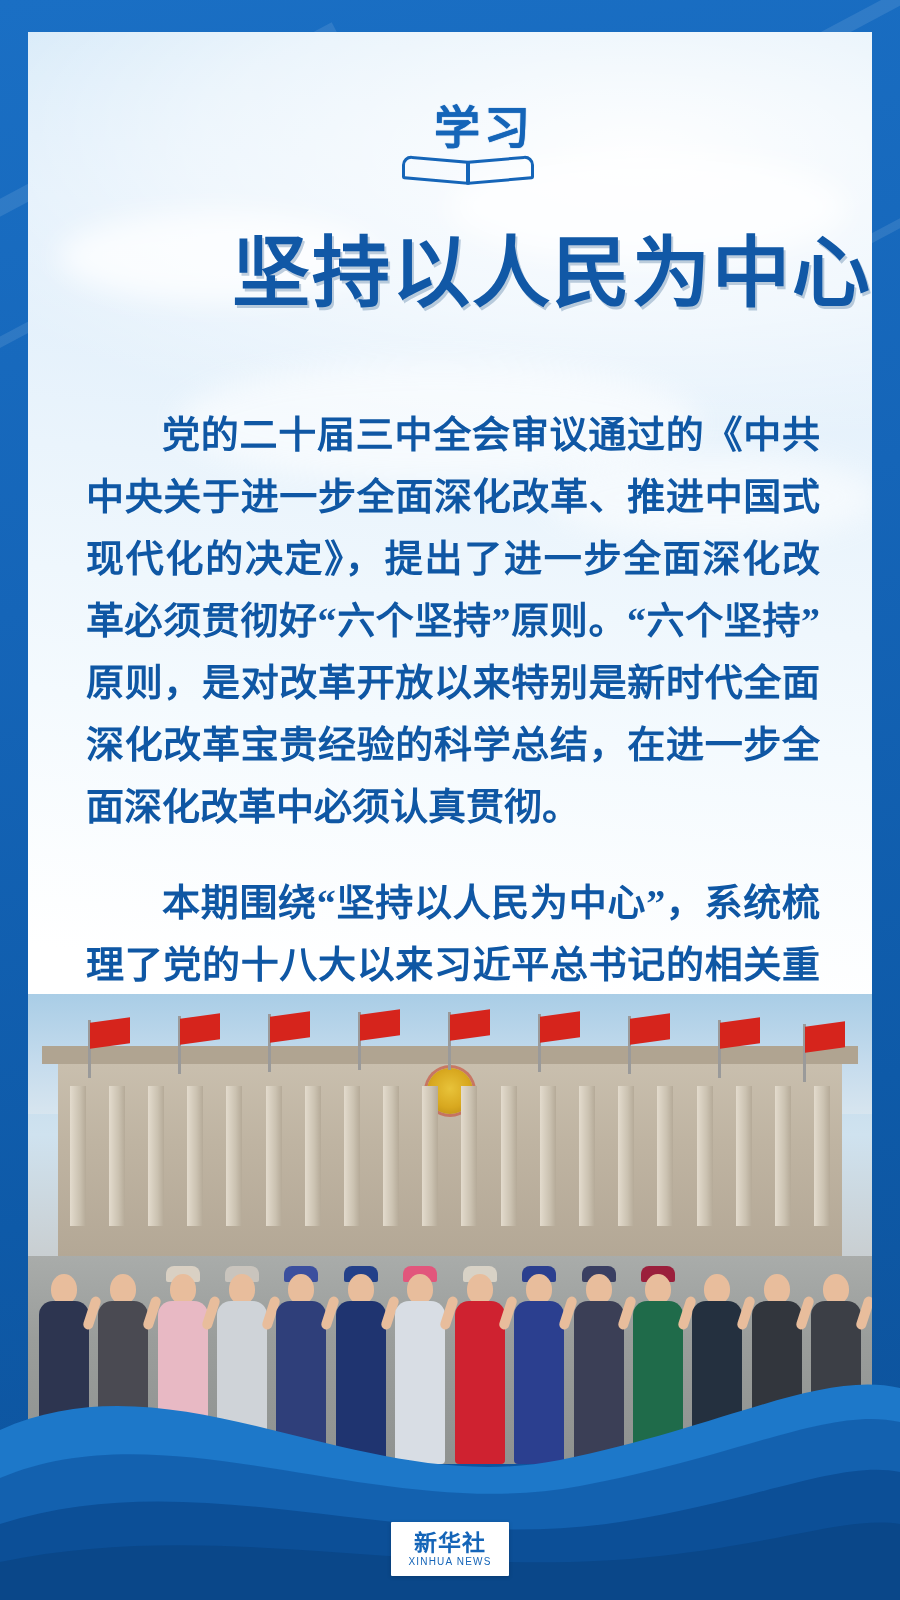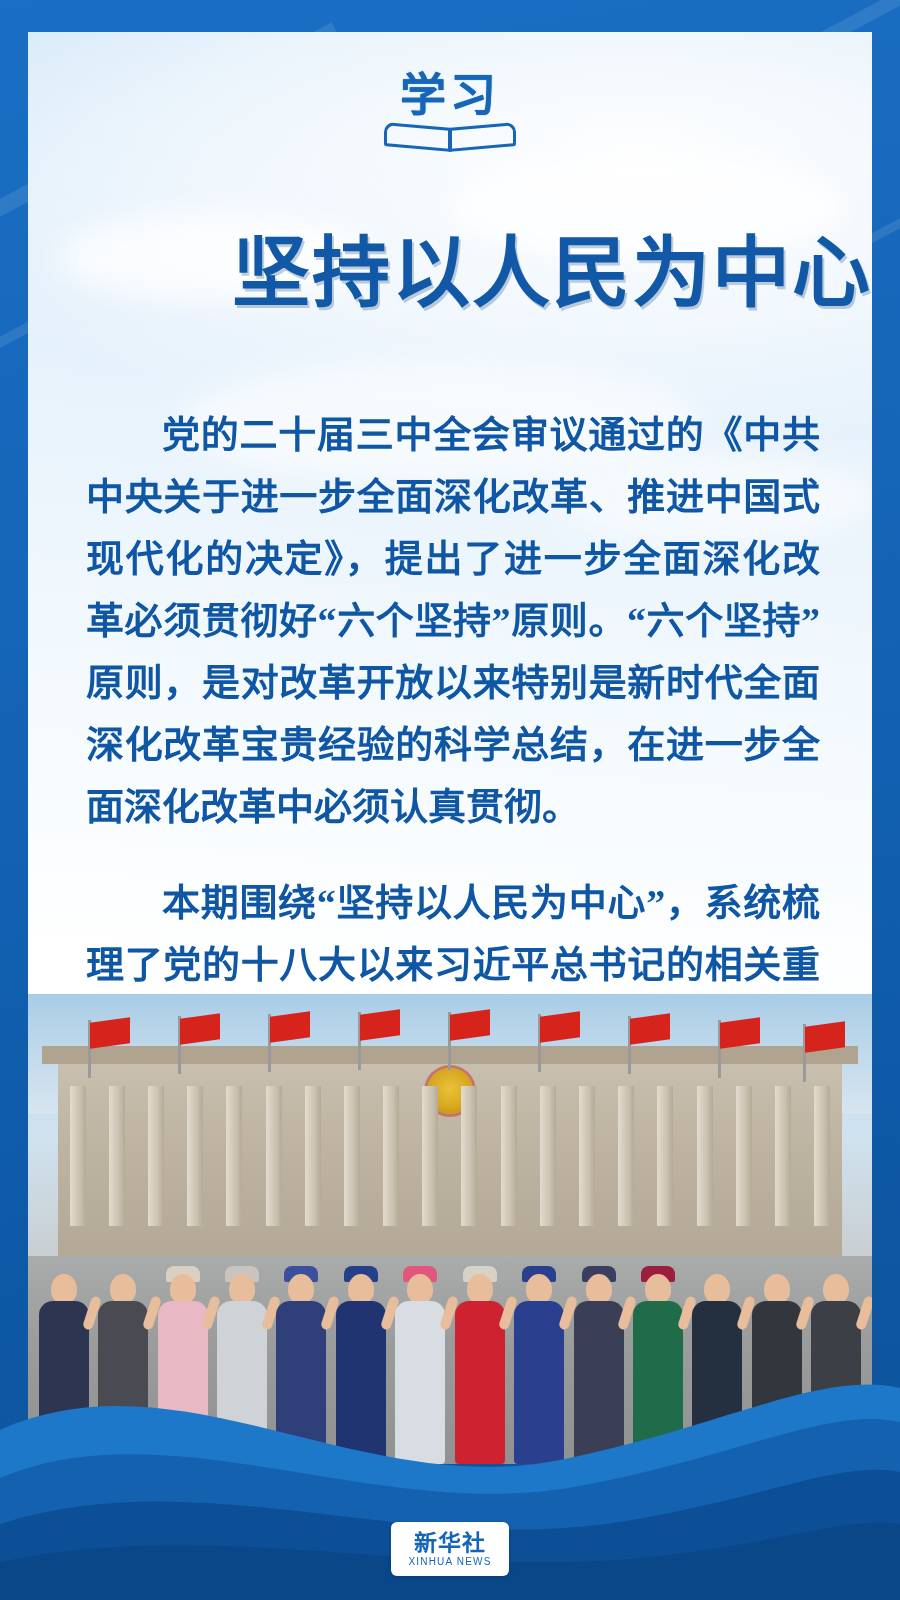--- a/index.html
+++ b/index.html
@@ -75,21 +75,22 @@
     display: flex;
     justify-content: center;
     align-items: flex-start;
   }
   #logo {
     position: relative;
     width: 168px;
     height: 150px;
     display: flex;
     flex-direction: column;
-    align-items: center;
+    align-items: flex-end;
+    margin-top: 33px;
   }
   #logo-top {
     font-family: "Liberation Serif", "DejaVu Serif", serif;
     font-weight: bold;
     font-size: 46px;
     line-height: 48px;
     letter-spacing: 4px;
     color: #1565b8;
     text-shadow: 0 0 1px #1565b8;
   }
@@ -272,21 +273,21 @@
 
   
   #xinhua {
     position: absolute;
     left: 50%;
     bottom: 24px;
     transform: translateX(-50%);
     width: 118px;
     height: 54px;
     background: #ffffff;
-    border-radius: 6px;
+    border-radius: 1px;
     display: flex;
     flex-direction: column;
     align-items: center;
     justify-content: center;
     box-shadow: 0 1px 4px rgba(0,0,0,0.18);
   }
   #xinhua .cn {
     font-family: "Liberation Serif", "DejaVu Serif", serif;
     font-weight: bold;
     font-size: 23px;

